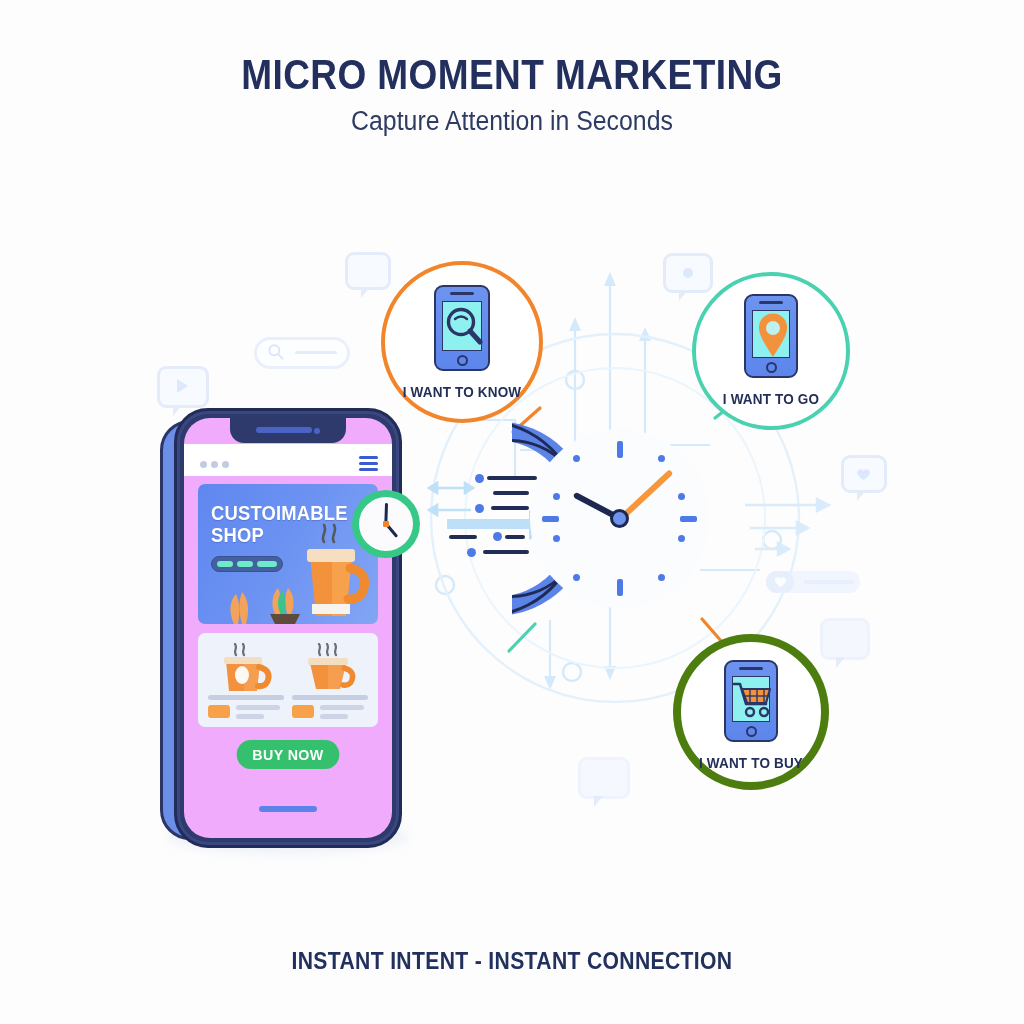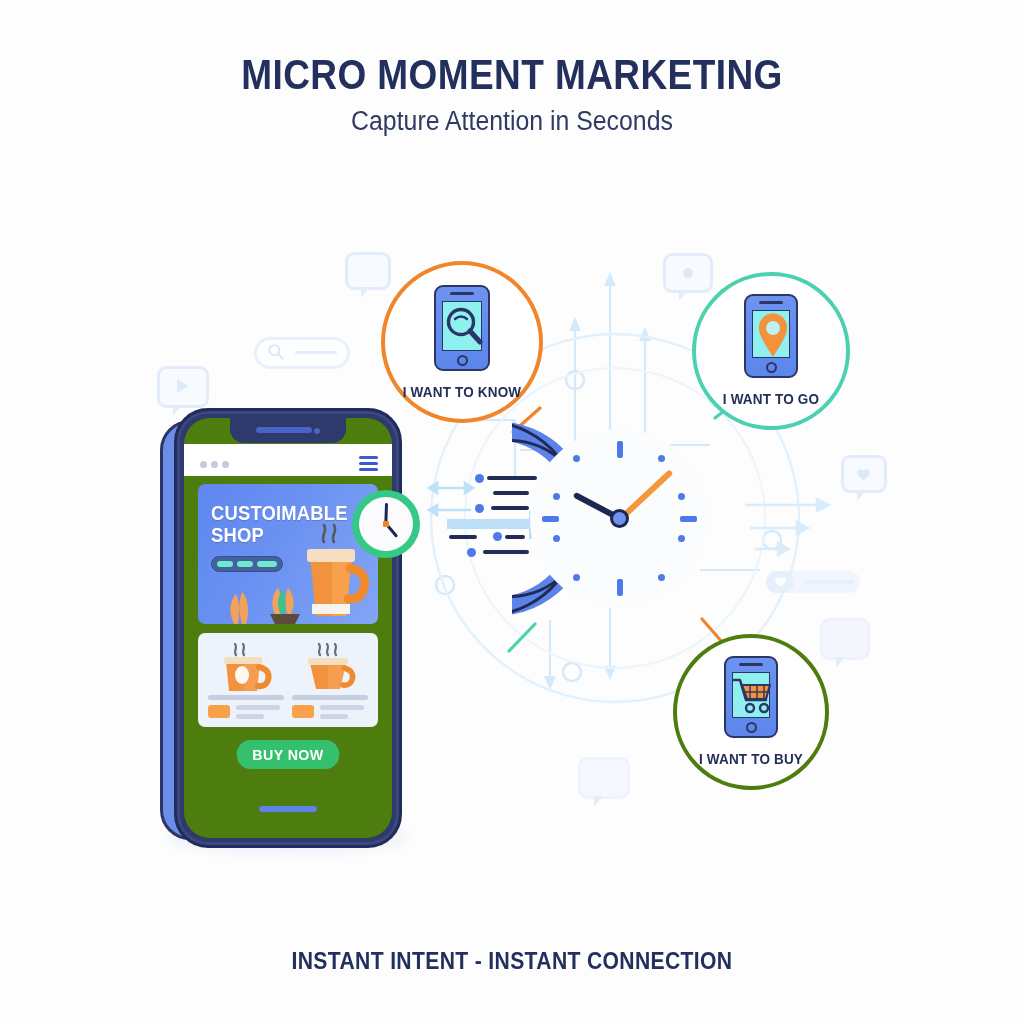--- a/index.html
+++ b/index.html
@@ -64,21 +64,21 @@
     left:0px;top:12px;width:40px;height:420px;border-radius:30px 8px 8px 30px;
     background:#6b8ee8;border:3px solid #2b3566;box-sizing:border-box;
   }
   #phone-body{
     left:14px;top:0px;width:228px;height:440px;border-radius:34px;
     background:#2e3a6b;border:3px solid #222c58;box-sizing:border-box;
     box-shadow:inset 0 0 0 3px #3a4780;
   }
   #phone-screen{
     left:24px;top:10px;width:208px;height:420px;border-radius:26px;
-    background:#4d7c0f;overflow:hidden;
+    background:#f0abfc;overflow:hidden;
   }
   #notch{
     left:50%;top:0;margin-left:-58px;width:116px;height:25px;
     background:#2e3a6b;border-radius:0 0 14px 14px;
   }
   #notch-bar{left:50%;top:9px;margin-left:-32px;width:56px;height:6px;border-radius:3px;background:#4a63c4;}
   #notch-dot{left:50%;top:9.5px;margin-left:26px;width:6px;height:6px;border-radius:50%;background:#4a63c4;}
   #appbar{left:0;top:26px;width:208px;height:32px;background:#ffffff;}
   .dot3{position:absolute;top:43px;width:7px;height:7px;border-radius:50%;background:#c3cbe0;}
   #burger{position:absolute;right:14px;top:38px;width:19px;height:14px;}
@@ -427,21 +427,21 @@
       <svg style="position:absolute;left:9px;top:19px;width:38px;height:42px;" viewBox="0 0 38 42">
         <circle cx="16" cy="16" r="12.5" fill="none" stroke="#2b3566" stroke-width="3.4"></circle>
         <path d="M10 13 q6 -5 12 0" fill="none" stroke="#2b3566" stroke-width="2.4" stroke-linecap="round"></path>
         <line x1="25" y1="25" x2="35" y2="36" stroke="#2b3566" stroke-width="5" stroke-linecap="round"></line>
       </svg>
     </div>
     <div class="label" style="top:118px;">I WANT TO KNOW</div>
   </div>
 
 
-  <div class="node" style="left:673px;top:634px;width:156px;height:156px;border:4px solid #4d7c0f;box-sizing:border-box;">
+  <div class="node" style="left:673px;top:634px;width:156px;height:156px;border:8px solid #4d7c0f;box-sizing:border-box;">
     <div class="nodephone" style="left:50%;margin-left:-27px;top:18px;width:54px;height:82px;">
       <div class="nodespk"></div>
       <div class="nodescreen"></div>
       <div class="nodehome"></div>
       <svg style="position:absolute;left:7px;top:19px;width:40px;height:38px;" viewBox="0 0 40 38">
         <path d="M1 3 L7 3 L13 23 L33 23" fill="none" stroke="#2b3566" stroke-width="2.6" stroke-linecap="round" stroke-linejoin="round"></path>
         <path d="M9 8 L37 8 L33 22 L14 22 Z" fill="#f2923d" stroke="#2b3566" stroke-width="2.2" stroke-linejoin="round"></path>
         <g stroke="#2b3566" stroke-width="1.4">
           <line x1="17" y1="8" x2="17" y2="22"></line>
             <line x1="24" y1="8" x2="24" y2="22"></line>

